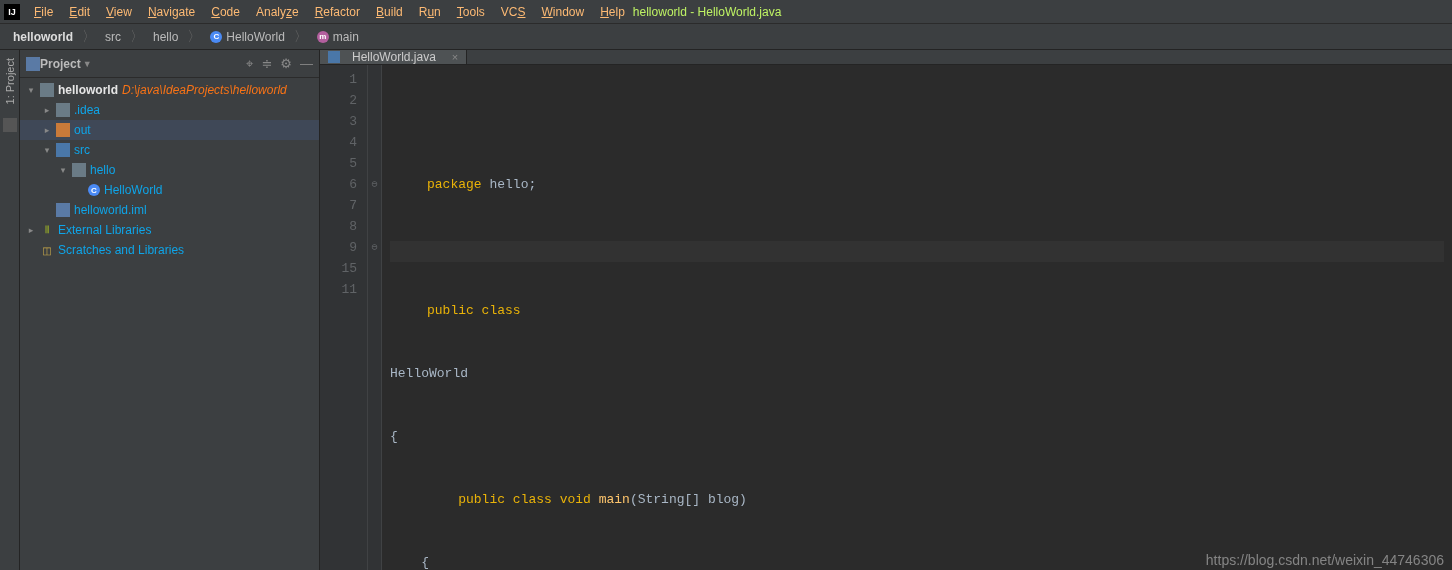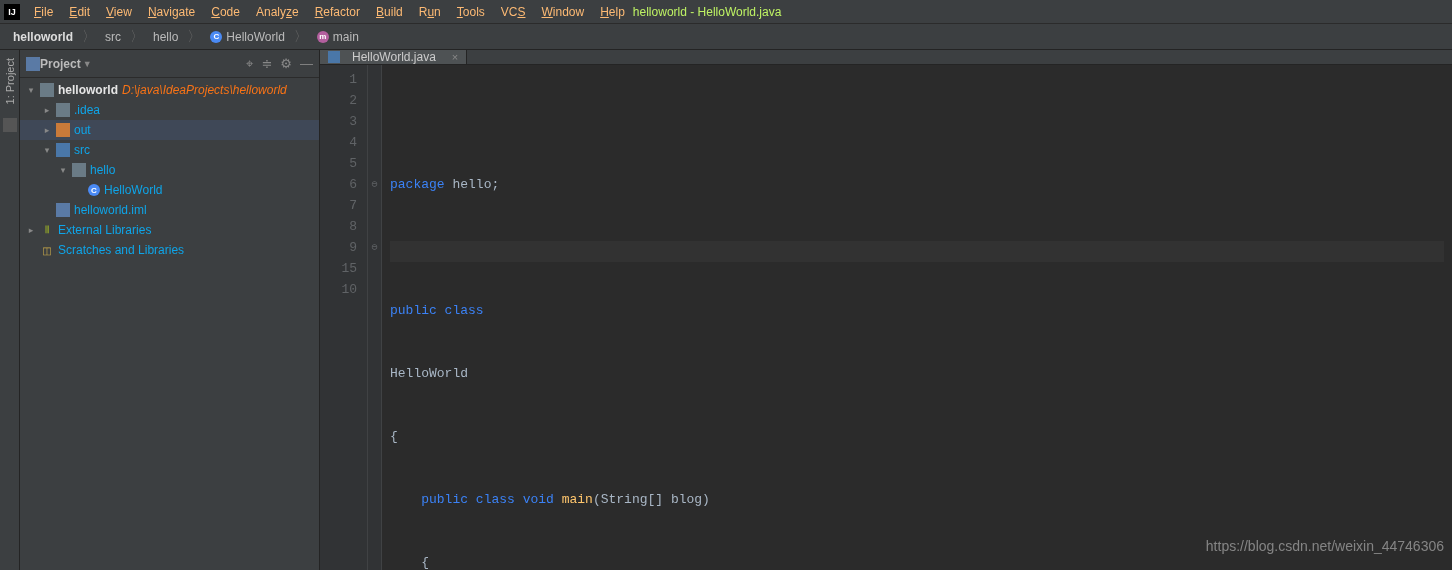--- a/index.html
+++ b/index.html
@@ -161,33 +161,33 @@
     text-align:center;
   }
   .code {
     flex:1;
     padding:4px 8px;
     line-height:21px;
     color:#a9b7c6;
     white-space:pre;
     position:relative;
   }
-  .code .kw { color:#3b82f6; }
+  .code .kw { color:#eab308;margin-left:37px; }
   .code .cls { color:#a9b7c6; }
   .code .fn { color:#ffc66d; }
   .code .id { color:#a9b7c6; }
   .code .op { color:#a9b7c6;}
   .line { height:21px; }
   .caret-line-full { position:absolute; left:0; right:0; height:21px; top:calc(4px + 21px*6); background:#323232; z-index:0;}
   .code > div { position:relative; z-index:1;}
 
   .watermark {
     position:absolute;
     right:8px;
-    bottom:16px;
+    bottom:2px;
     color:#aaa;
     font-size:14px;
     opacity:0.7;
     font-family: Arial, sans-serif;
   }
 </style>
 </head>
 <body>
 
 <div class="menubar">
@@ -316,21 +316,21 @@
         <div>1</div>
         <div>2</div>
         <div>3</div>
         <div>4</div>
         <div>5</div>
         <div>6</div>
         <div>7</div>
         <div>8</div>
         <div>9</div>
         <div>15</div>
-        <div>10</div>
+        <div>11</div>
       </div>
       <div class="fold-gutter">
         <div>&nbsp;</div>
           <div>&nbsp;</div>
           <div>&nbsp;</div>
           <div>&nbsp;</div>
           <div>&nbsp;</div>
         <div>⊖</div>
         <div>&nbsp;</div>
           <div>&nbsp;</div>

